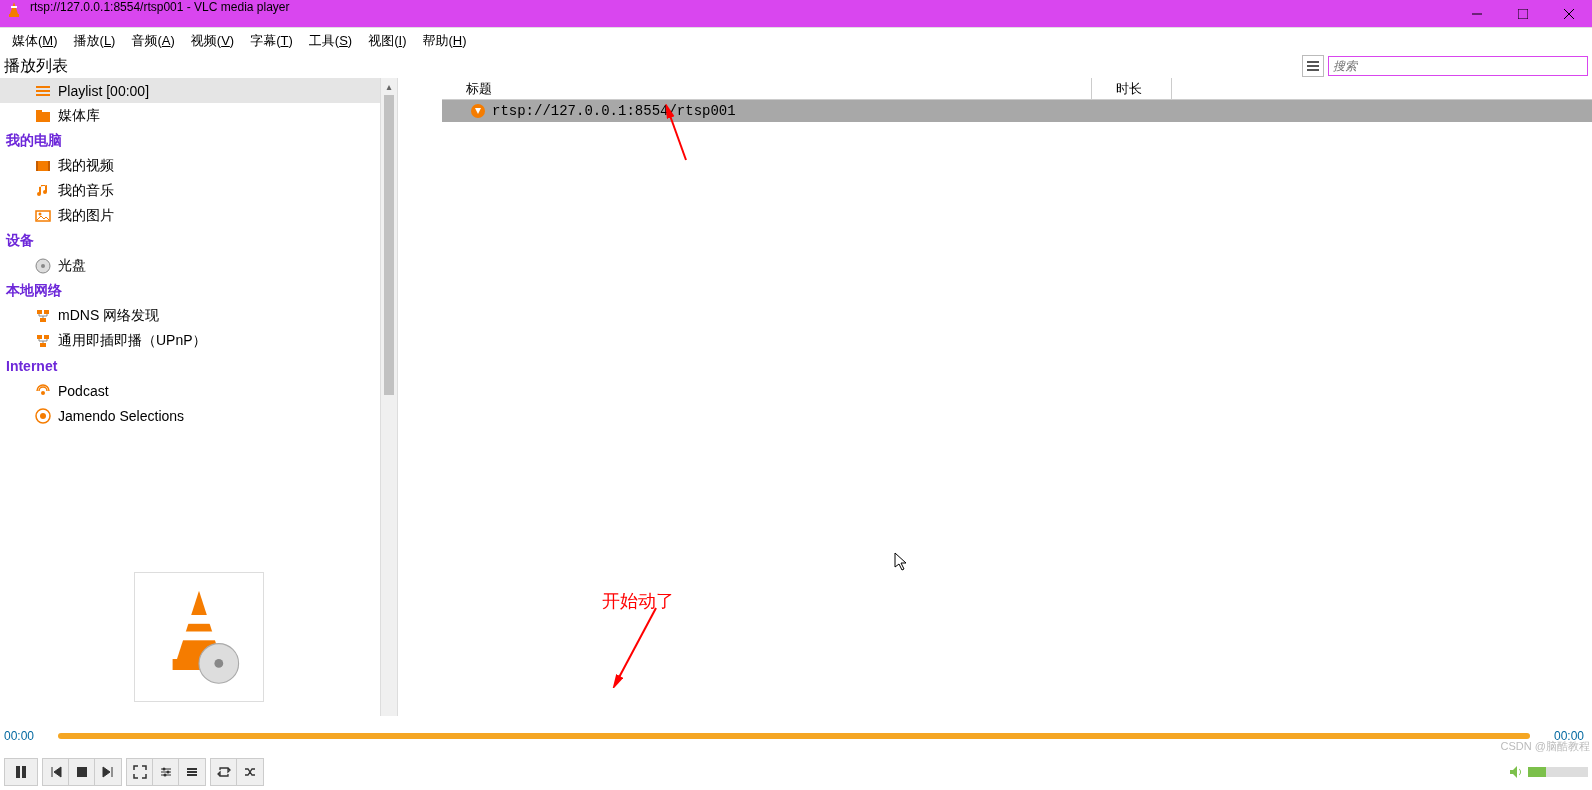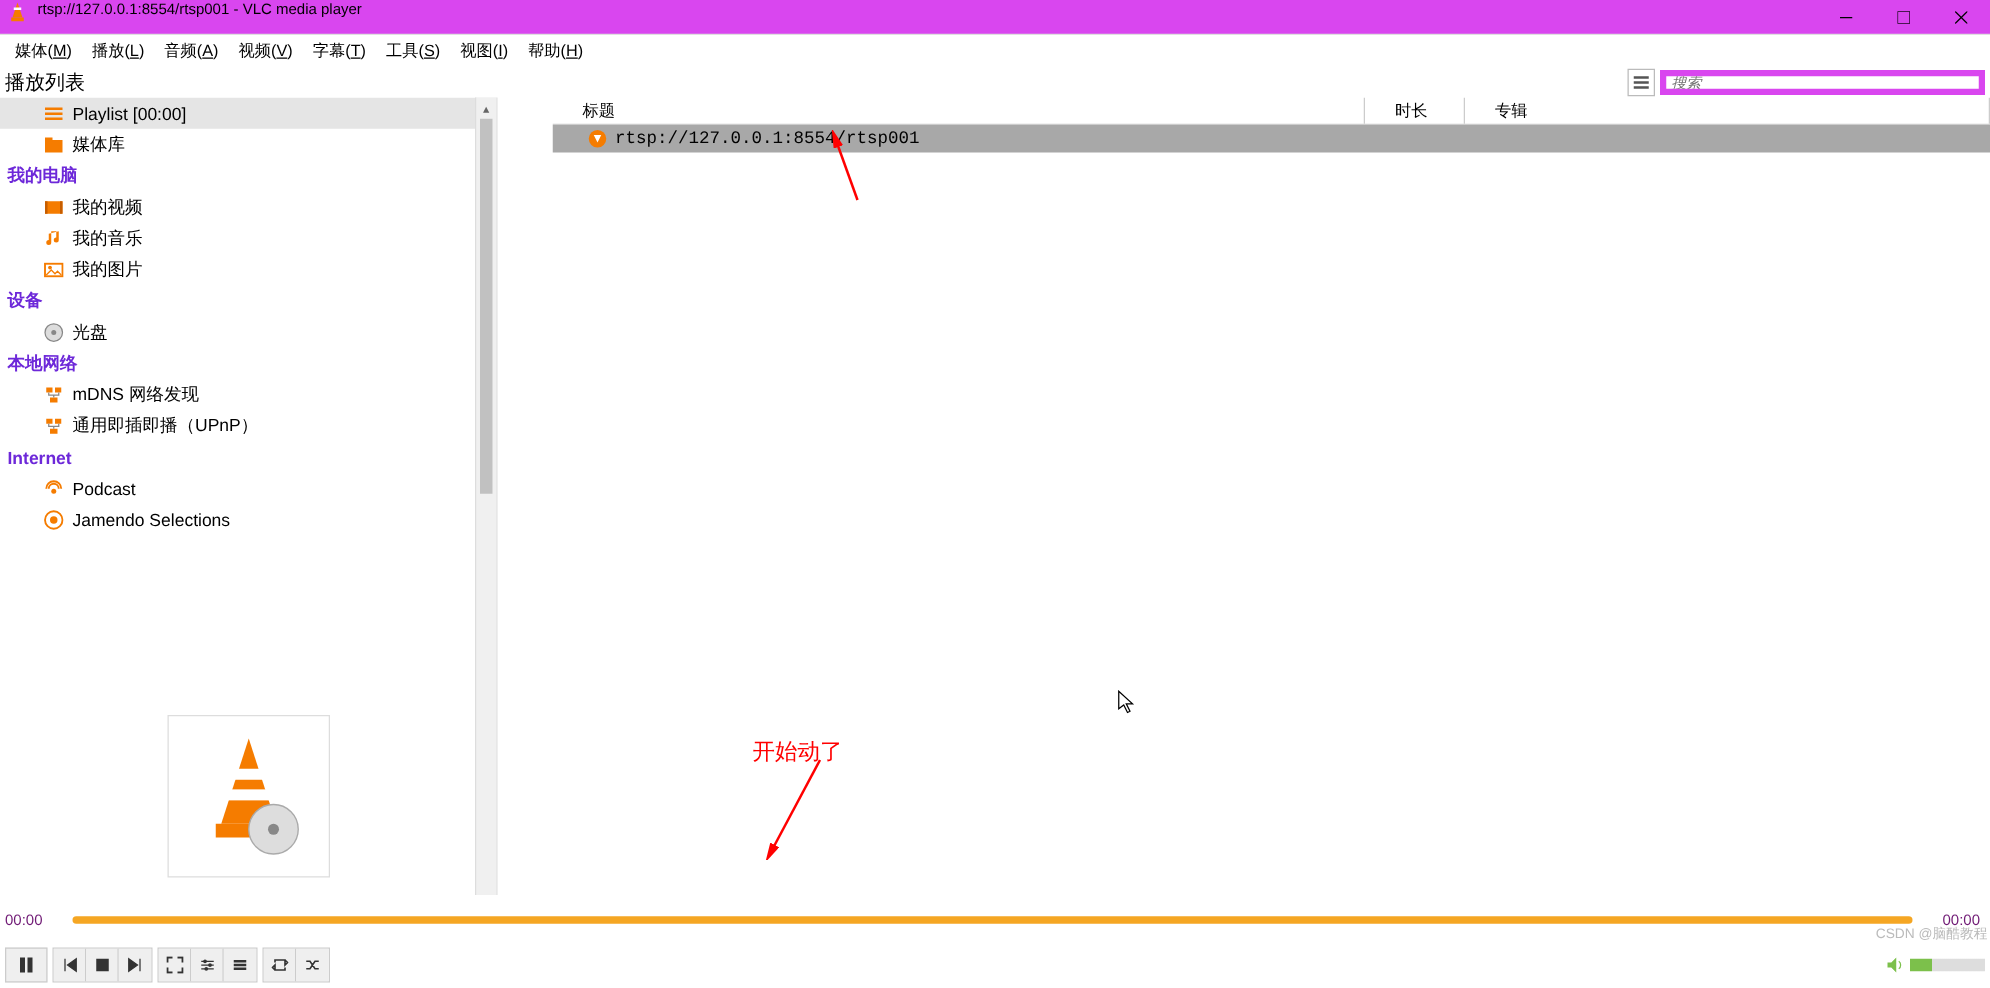--- a/index.html
+++ b/index.html
@@ -14,21 +14,21 @@
 
   
   .menubar { height: 26px; display: flex; align-items: center; padding: 0 4px; background: #fff; }
   .menubar .mitem { padding: 0 8px; font-size: 13px; cursor: default; }
   .menubar .mitem u { text-decoration: underline; }
 
   
   .plheader { height: 24px; display: flex; align-items: center; padding: 0 4px; }
   .plheader .lbl { font-weight: normal; font-size: 16px; flex: 1; }
   .plheader .iconbtn { width: 22px; height: 22px; border: 1px solid #bbb; display: flex; align-items: center; justify-content: center; margin-right: 4px; }
-  .plheader .search { width: 260px; height: 20px; border: 5px solid #d946ef; padding: 0 4px; font-size: 12px; font-style: italic; color: #888; }
+  .plheader .search { width: 260px; height: 20px; border: 1px solid #d946ef; padding: 0 4px; font-size: 12px; font-style: italic; color: #888; }
 
   
   .mainsplit { display: flex; height: calc(790px - 28px - 26px - 24px - 40px - 34px); gap: 44px;  }
 
   
   .sidebar { width: 398px; position: relative; display: flex; flex-direction: column; border-right: 1px solid #ddd; }
   .sidebar .tree { flex: 1; overflow: hidden; }
   .tree-row { display: flex; align-items: center; height: 25px; padding-left: 6px; }
   .tree-row.selected { background: #e5e5e5; }
   .tree-row.indent { padding-left: 34px; }
@@ -52,21 +52,21 @@
   .plrow .rtitle { font-family: "Courier New", monospace; font-size: 14px; color: #000; }
 
   
   .anno-arrow1 { position: absolute; left: 220px; top: 26px; pointer-events: none; }
   .anno-arrow2 { position: absolute; left: 164px; top: 510px; pointer-events: none; }
   .anno-text { position: absolute; color: #ff0000; font-size: 18px; font-weight: 500; }
   .cursor { position: absolute; left: 452px; top: 474px; pointer-events: none; }
 
   
   .progress-row { height: 40px; display: flex; align-items: center; padding: 0 8px 0 4px; background: #fff; gap: 8px; }
-  .timelabel { font-size: 12px; color: #701a75; width: 46px; }
+  .timelabel { font-size: 12px; color: #0369a1; width: 46px; }
   .timelabel.right { text-align: right; }
   .progressbar { flex: 1; height: 6px; background: #f5a623; border-radius: 3px; position: relative; }
 
   
   .controls-row { height: 34px; display: flex; align-items: center; padding: 0 4px 2px; gap: 4px; background: #fff; }
   .cbtn { width: 26px; height: 26px; background: #efefef; border: 1px solid #ccc; display: inline-flex; align-items: center; justify-content: center; color: #333; }
   .cbtn.big { width: 34px; height: 28px; }
   .cbtn svg { width: 14px; height: 14px; }
   .grp { display: inline-flex; border: 1px solid #ccc; }
   .grp .cbtn { border: none; border-right: 1px solid #ccc; background: #efefef; }
@@ -255,21 +255,20 @@
         <circle cx="68" cy="74" r="18" fill="#ddd" stroke="#aaa"></circle>
         <circle cx="68" cy="74" r="4" fill="#888"></circle>
       </svg>
     </div>
   </div>
 
   <div class="rightpane">
     <div class="colheaders">
       <div class="col col-title">标题</div>
       <div class="col col-duration">时长</div>
-      <div class="col col-album">专辑</div>
     </div>
     <div class="plrow">
       <span class="ricon">
         <svg viewBox="0 0 16 16">
             <circle cx="8" cy="8" r="7" fill="#f57c00"></circle>
             <path d="M5 5 L11 5 L8 11 Z" fill="#fff"></path>
           </svg>
       </span>
       <span class="rtitle">rtsp://127.0.0.1:8554/rtsp001</span>
     </div>

